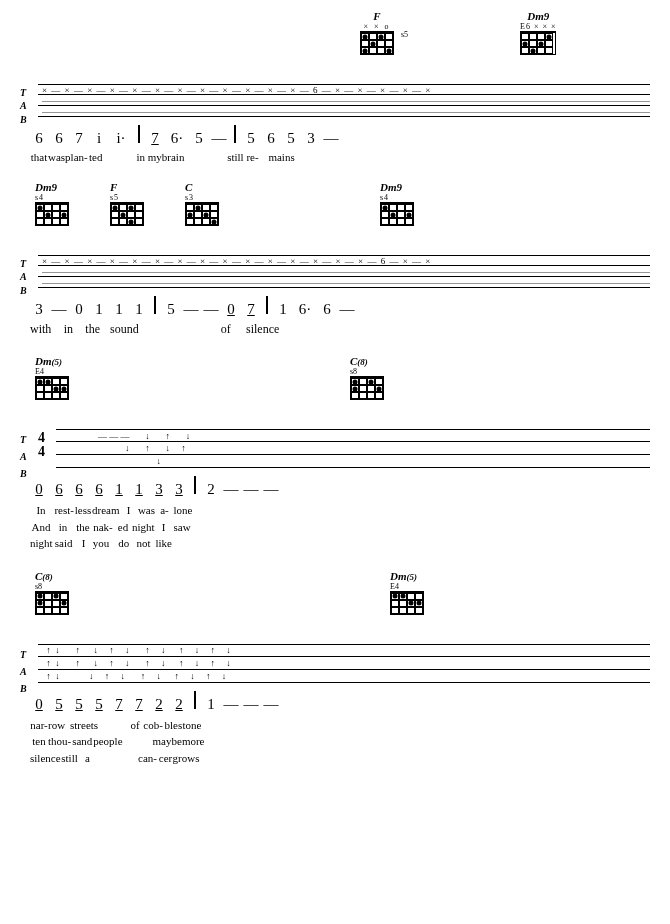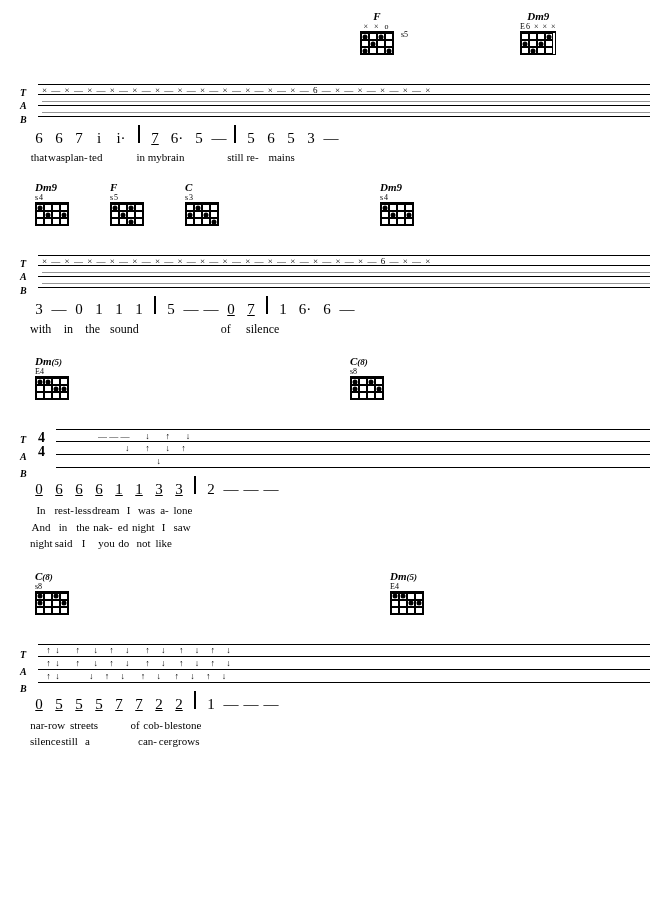--- a/index.html
+++ b/index.html
@@ -424,21 +424,21 @@
       <span style="min-width:22px;text-align:center;">nak-</span>
       <span style="min-width:18px;text-align:center;">ed</span>
       <span style="min-width:22px;text-align:center;">night</span>
       <span style="min-width:18px;text-align:center;">I</span>
       <span style="min-width:18px;text-align:right;">saw</span>
     </div>
     <div style="display:flex; gap:0;">
       <span style="min-width:22px;text-align:center;">night</span>
       <span style="min-width:22px;text-align:center;">said</span>
       <span style="min-width:18px;text-align:center;">I</span>
-      <span style="min-width:22px;text-align:right;">you</span>
+      <span style="min-width:22px;text-align:left;">you</span>
       <span style="min-width:18px;text-align:center;">do</span>
       <span style="min-width:22px;text-align:center;">not</span>
       <span style="min-width:18px;text-align:center;">like</span>
     </div>
   </div>
 </div>
 
 <div class="section-spacer"></div>
 
 <div class="section">
@@ -540,20 +540,29 @@
       <span style="min-width:18px;text-align:center;">nar-</span>
       <span style="min-width:22px;text-align:left;">row</span>
       <span style="min-width:22px;text-align:center;">streets</span>
       <span style="min-width:30px;"></span>
       <span style="min-width:14px;text-align:center;">of</span>
       <span style="min-width:22px;text-align:center;">cob-</span>
       <span style="min-width:14px;text-align:center;">ble</span>
       <span style="min-width:22px;text-align:center;">stone</span>
     </div>
     <div style="display:flex; gap:0;">
+      <span style="min-width:18px;text-align:center;">ten</span>
+      <span style="min-width:22px;text-align:center;">thou-</span>
+      <span style="min-width:22px;text-align:center;">sand</span>
+      <span style="min-width:22px;text-align:center;">people</span>
+      <span style="min-width:30px;"></span>
+      <span style="min-width:22px;text-align:center;">maybe</span>
+      <span style="min-width:22px;text-align:center;">more</span>
+    </div>
+    <div style="display:flex; gap:0;">
       <span style="min-width:22px;text-align:center;">silence</span>
       <span style="min-width:18px;text-align:center;">still</span>
       <span style="min-width:18px;text-align:center;">a</span>
       <span style="min-width:40px;"></span>
       <span style="min-width:22px;text-align:center;">can-</span>
       <span style="min-width:14px;text-align:center;">cer</span>
       <span style="min-width:22px;text-align:center;">grows</span>
     </div>
   </div>
 </div>

